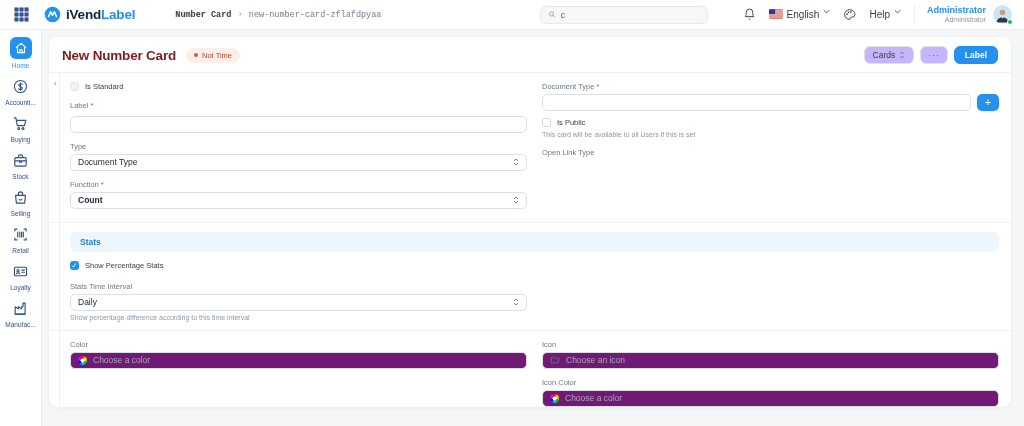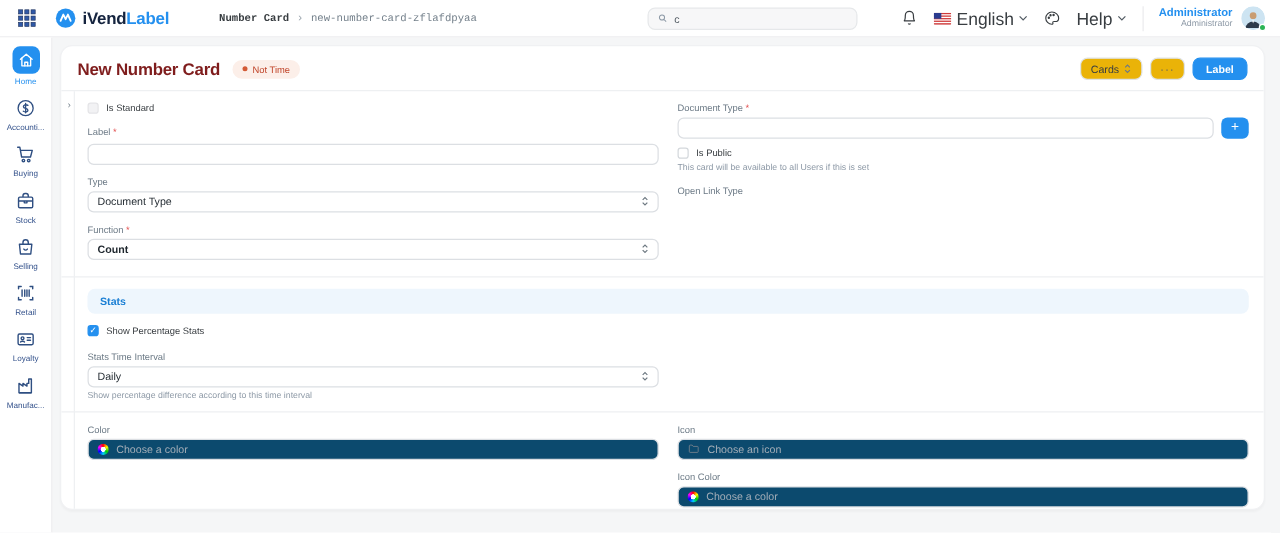--- a/index.html
+++ b/index.html
@@ -18,21 +18,21 @@
   .breadcrumb { display:flex; align-items:flex-start; gap:6px; margin-left:40px; font-size:8.5px;font-family:Liberation Mono, monospace; }
   .crumb-parent { color:#383d41; font-weight:bold; cursor:pointer; }
   .crumb-sep { color:#9aa4ad; font-size:9px; }
   .crumb-current { color:#74808b; }
   .nav-spacer { flex:1; }
   .search-box { width:168px; height:18px; background:#f7f7f8; border:1px solid #e6e8ea;
     border-radius:6px; display:flex; align-items:center; gap:5px; padding:0 7px; margin-right:22px; }
   .search-box svg { width:9px; height:9px; }
   .search-box input { border:none; background:transparent; outline:none; font-size:8.5px;
     color:#525b63; width:100%; font-family:inherit; }
-  .nav-item { display:flex; align-items:center; gap:4px; font-size:14px; color:#383d41;
+  .nav-item { display:flex; gap:4px; font-size:10px; color:#383d41;
     margin-left:13px; cursor:pointer; white-space:nowrap; }
   .nav-item svg.chev { width:7px; height:5px; }
   .flag { width:14px; height:10px; border-radius:1px; overflow:hidden; flex:0 0 auto; }
   .nav-divider { width:1px; height:20px; background:#ececee; margin-left:13px; }
   .user-block { text-align:right; margin-left:12px; cursor:pointer; line-height:1.25; }
   .user-name { color:#2490ef; font-size:9px; font-weight:bold; }
   .user-role { color:#8d99a6; font-size:7px; }
   .avatar-wrap { position:relative; margin-left:7px; cursor:pointer; }
   .avatar { width:19px; height:19px; border-radius:50%; overflow:hidden; display:block; }
   .status-dot { position:absolute; right:-1px; bottom:-1px; width:6px; height:6px;
@@ -55,21 +55,21 @@
   .card { background:#fff; border:1px solid #f0f1f3; border-radius:10px; height:372px;
     box-shadow:0 1px 2px rgba(0,0,0,.03); overflow:hidden; }
 
   
   .card-header { display:flex; align-items:center; padding:9px 13px 8px 13px; }
   .page-title { font-size:13.5px; font-weight:bold; color:#7f1d1d; letter-spacing:-.2px; }
   .badge { display:inline-flex; align-items:center; gap:4px; background:#fcefe9;
     color:#c0452a; font-size:7.5px; border-radius:9px; padding:3px 8px; margin-left:10px; }
   .badge-dot { width:4px; height:4px; border-radius:50%; background:#d35a36; }
   .hdr-actions { margin-left:auto; display:flex; align-items:center; gap:6px; }
-  .btn { height:18px; border-radius:6px; border:1px solid #dfe3e6; background:#eab308;
+  .btn { height:18px; border-radius:6px; border:1px solid #dfe3e6; background:#c4b5fd;
     font-size:8.5px; color:#383d41; display:inline-flex; align-items:center; gap:4px;
     padding:0 8px; cursor:pointer; font-family:inherit; }
   .btn svg.sorter { width:6px; height:10px; }
   .btn.more { padding:0 7px; letter-spacing:1px; color:#525b63; }
   .btn.primary { background:#2490ef; border-color:#2490ef; color:#fff; font-weight:bold; padding:0 10px; }
 
   
   .card-body { border-top:1px solid #eef0f2; position:relative; height:338px;
     padding:9px 12px 0 21px; }
   .rail-line { position:absolute; left:10px; top:0; bottom:0; border-left:1px solid #eef0f2; }
@@ -100,21 +100,21 @@
   .checkbox.checked { background:#2490ef; border-color:#2490ef; }
   .checkbox.checked::after { content:"✓"; color:#fff; font-size:7px; line-height:1; }
   .check-label { font-size:7.5px; color:#383d41; }
   .help-text { font-size:7px; color:#8d99a6; }
 
   .divider { border-top:1px solid #eef0f2; margin:4px -12px 9px -21px; }
   .section-bar { background:#eef6fd; border-radius:6px; padding:5px 10px; font-size:8.5px;
     font-weight:bold; color:#1b7fd4; margin-bottom:9px; }
 
   .icon-input { display:flex; align-items:center; gap:6px; height:17px; border:1px solid #dcdfe3;
-    border-radius:5px; padding:0 7px; background:#0c4a6e; cursor:text; }
+    border-radius:5px; padding:0 7px; background:#701a75; cursor:text; }
   .icon-input .ph { font-size:8.5px; color:#a3adb7; }
   .color-wheel { width:9px; height:9px; border-radius:50%; flex:0 0 auto;
     background: radial-gradient(circle, #fff 30%, rgba(255,255,255,0) 34%),
       conic-gradient(#f00,#ff0,#0c0,#0cf,#00f,#f0f,#f00); }
   .folder-ic { width:10px; height:10px; flex:0 0 auto; }
   .mb4 { margin-bottom:4px; } .mb7 { margin-bottom:7px; } .mb10 { margin-bottom:10px; }
 </style>
 </head>
 <body>
 

